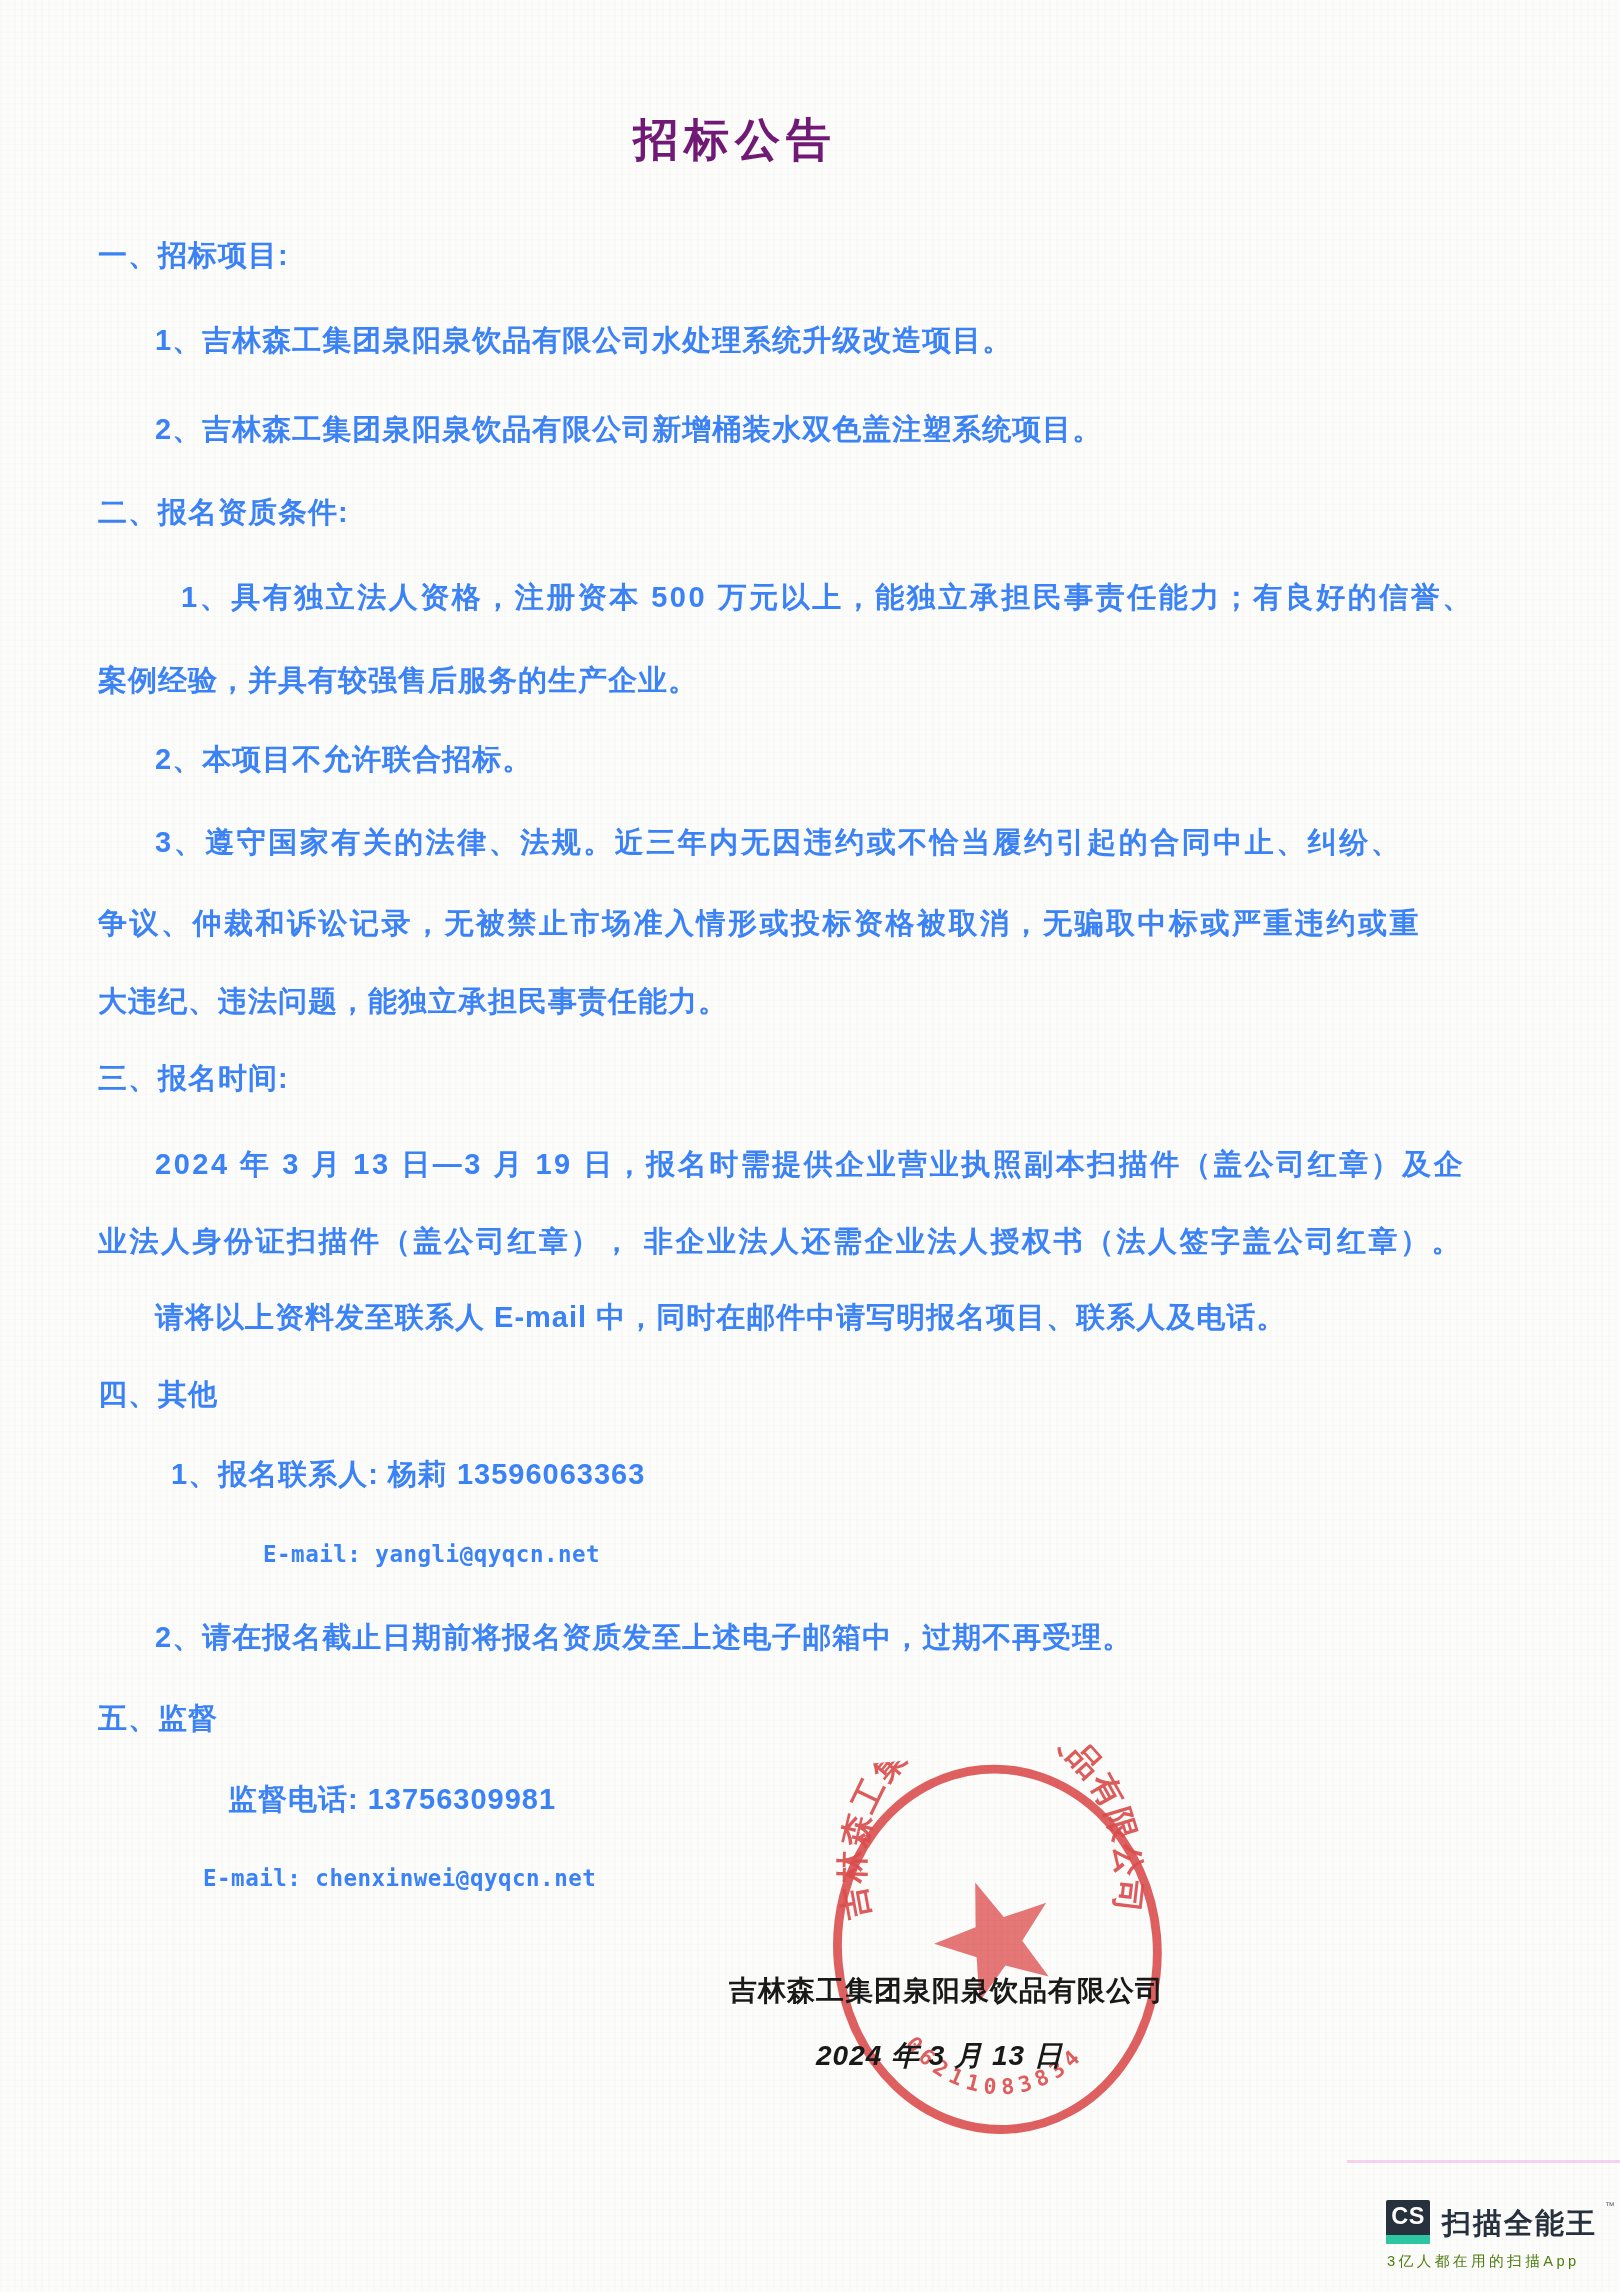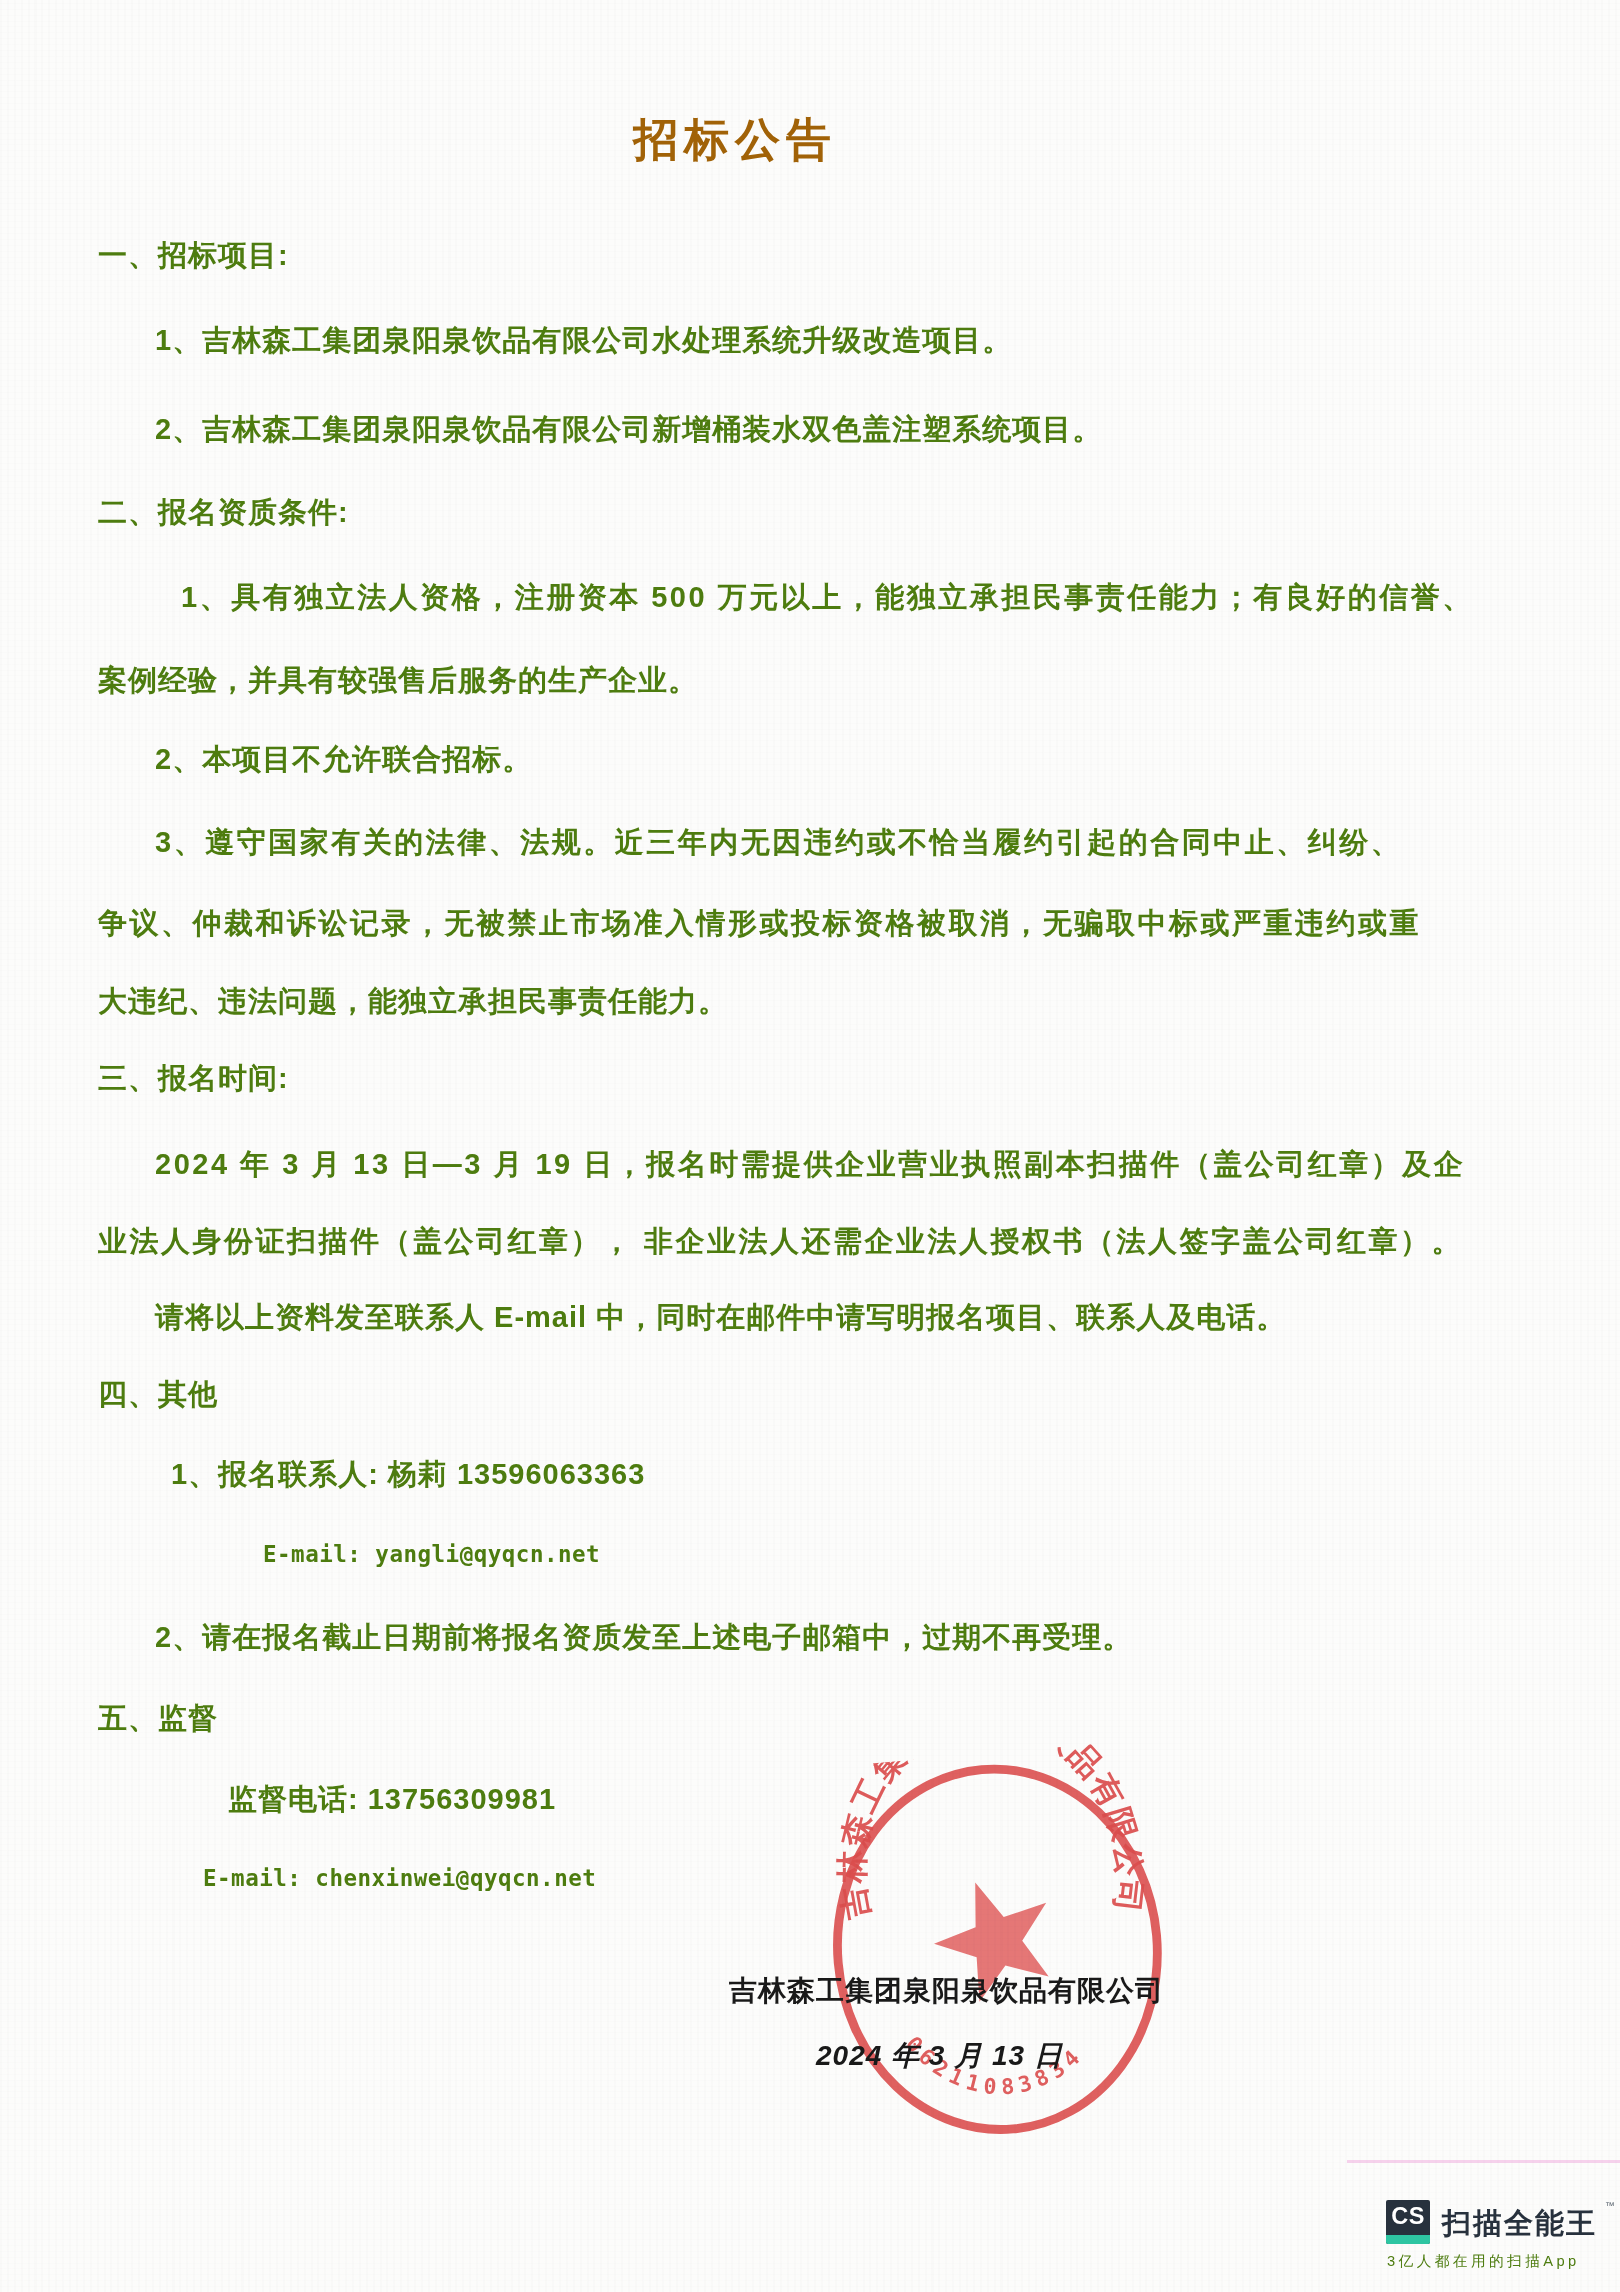--- a/index.html
+++ b/index.html
@@ -17,40 +17,40 @@
     position:absolute;inset:0;
     background:
       repeating-linear-gradient(90deg, rgba(0,0,0,0.012) 0 2px, transparent 2px 6.9px),
       repeating-linear-gradient(0deg, rgba(0,0,0,0.008) 0 1px, transparent 1px 5.9px);
     pointer-events:none;
   }
   .line{
     position:absolute;
     font-size:29px;
     font-weight:600;
-    color:#4d7c0f;
+    color:#3b82f6;
     letter-spacing:1px;
     white-space:pre;
     line-height:1.2;
   }
   .wide{letter-spacing:2.5px;}
   .mono{
     font-family:"DejaVu Sans Mono","Liberation Mono",monospace;
     font-size:22.5px;
     letter-spacing:0.5px;
     font-weight:700;
   }
   #doc-title{
     position:absolute;
     left:0;top:110px;width:1470px;
     text-align:center;
     font-size:45px;
     font-weight:700;
     letter-spacing:5.9px;
-    color:#a16207;
+    color:#701a75;
   }
   .sig{
     position:absolute;
     font-weight:700;
     color:#191919;
     white-space:pre;
     letter-spacing:1px;
   }
   #sig-company{left:729px;top:1972px;font-size:28px;}
   #sig-date{left:816px;top:2037px;font-size:28px;font-style:italic;}

